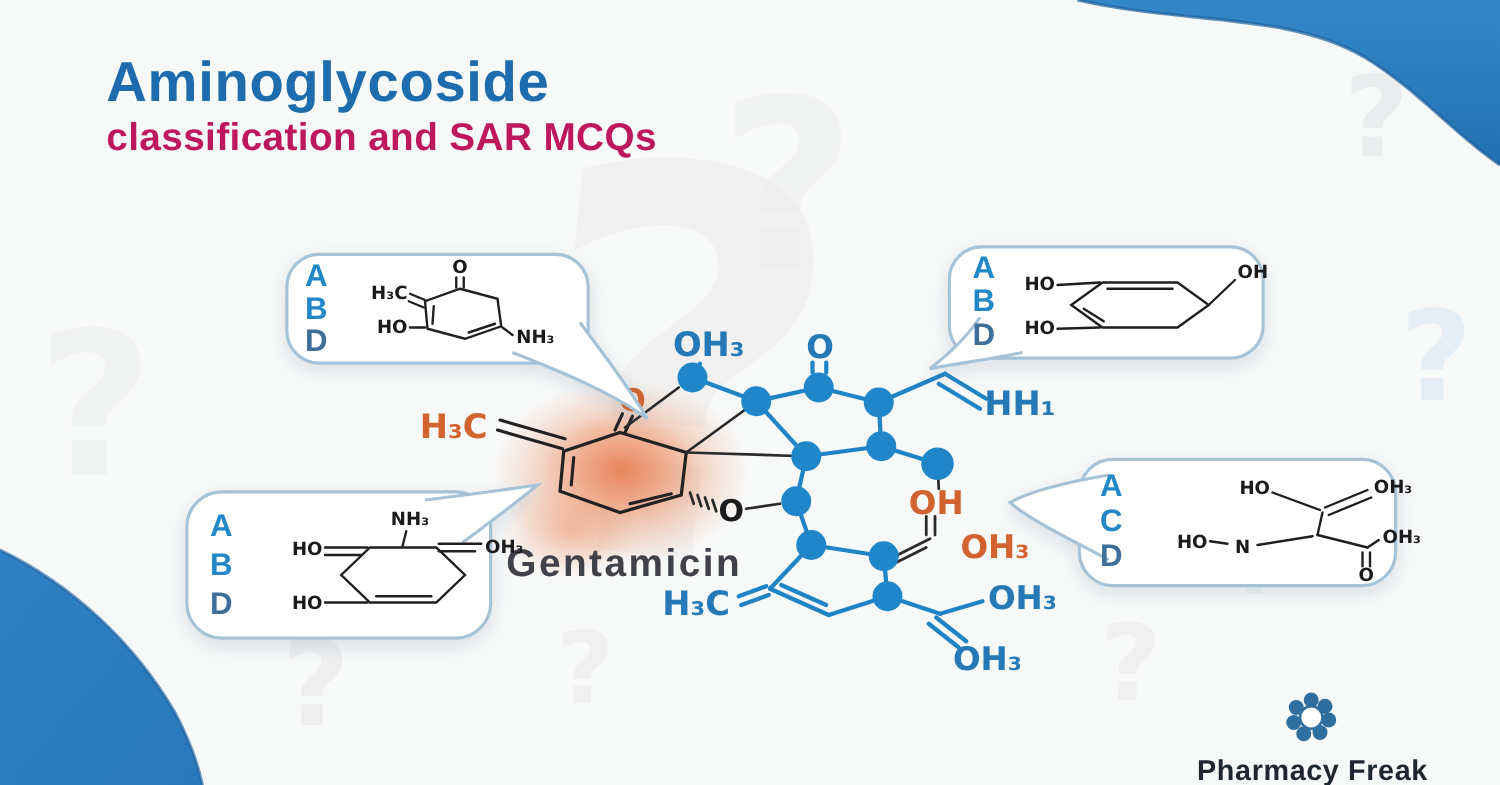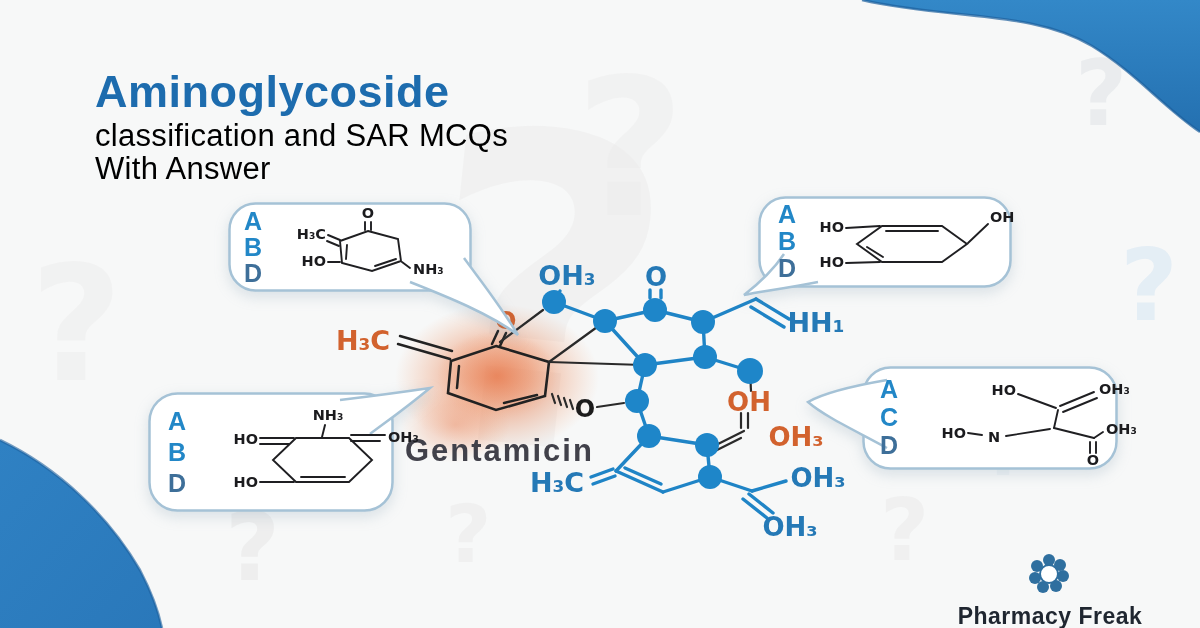--- a/index.html
+++ b/index.html
@@ -1,23 +1,23 @@
 <!DOCTYPE html>
 <html><head>
 <meta charset="utf-8">
 <style>
   html,body{margin:0;padding:0;}
   #canvas{position:relative;width:1200px;height:628px;background:#f7f8f8;overflow:hidden;
           font-family:"Liberation Sans",sans-serif;}
   .abs{position:absolute;}
   svg{display:block;}
   
-  #title-block{left:85px;top:68px;width:700px;margin-left:10px;}
+  #title-block{left:85px;top:42px;width:700px;}
   .title-line{font-size:45px;line-height:47px;font-weight:800;color:#1d6cae;letter-spacing:.5px;}
-  .subtitle-line{font-size:31px;line-height:33px;font-weight:400;color:#000000;letter-spacing:.3px;}
+  .subtitle-line{font-size:31px;line-height:33px;font-weight:700;color:#be185d;letter-spacing:.3px;}
   
   .bubble{position:absolute;}
   .bubble > svg{position:absolute;left:0;top:0;overflow:visible;filter:drop-shadow(0 5px 7px rgba(110,140,165,.22));}
   .bubble-content{position:relative;display:flex;height:100%;}
   .letters{display:flex;flex-direction:column;font-weight:800;font-size:25px;}
   .letters span{display:block;}
   .lp{color:#2287c7;} .lm{color:#3e6f99;}
   .chem{position:absolute;}
   .chem line, .chem polygon, .chem path{stroke:#1f1f22;stroke-width:1.9;fill:none;stroke-linecap:round;}
   .chem text{fill:#1b1b1e;font-family:"DejaVu Sans",sans-serif;font-size:14.5px;font-weight:600;}
@@ -61,21 +61,20 @@
     </defs>
     <path d="M 862,0 C 950,20 1032,10 1092,46 C 1136,73 1162,106 1200,132 L 1200,0 Z" fill="url(#cornerGrad)"></path>
     <path d="M 862,0 C 950,20 1032,10 1092,46 C 1136,73 1162,106 1200,132" fill="none" stroke="#1c5f9c" stroke-width="2.5" opacity=".7"></path>
     <path d="M 0,440 C 58,468 108,515 140,570 C 151,591 158,609 162,628 L 0,628 Z" fill="url(#cornerGrad2)"></path>
     <path d="M 0,440 C 58,468 108,515 140,570 C 151,591 158,609 162,628" fill="none" stroke="#1c5f9c" stroke-width="2.5" opacity=".6"></path>
   </svg>
 
   <div class="abs" id="title-block">
     <div class="title-line">Aminoglycoside</div>
     <div class="subtitle-line" style="margin-top:4px">classification and SAR MCQs</div>
-    <div class="subtitle-line">With Answer</div>
   </div>
 
   <svg class="abs" width="1200" height="628" viewBox="0 0 1200 628" style="left:0;top:0">
     <defs>
       <radialGradient id="glow" cx="0.5" cy="0.5" r="0.5">
         <stop offset="0" stop-color="#e8784a" stop-opacity="0.72"></stop>
         <stop offset="0.55" stop-color="#ec8c60" stop-opacity="0.42"></stop>
         <stop offset="1" stop-color="#f0a276" stop-opacity="0"></stop>
       </radialGradient>
     </defs>

